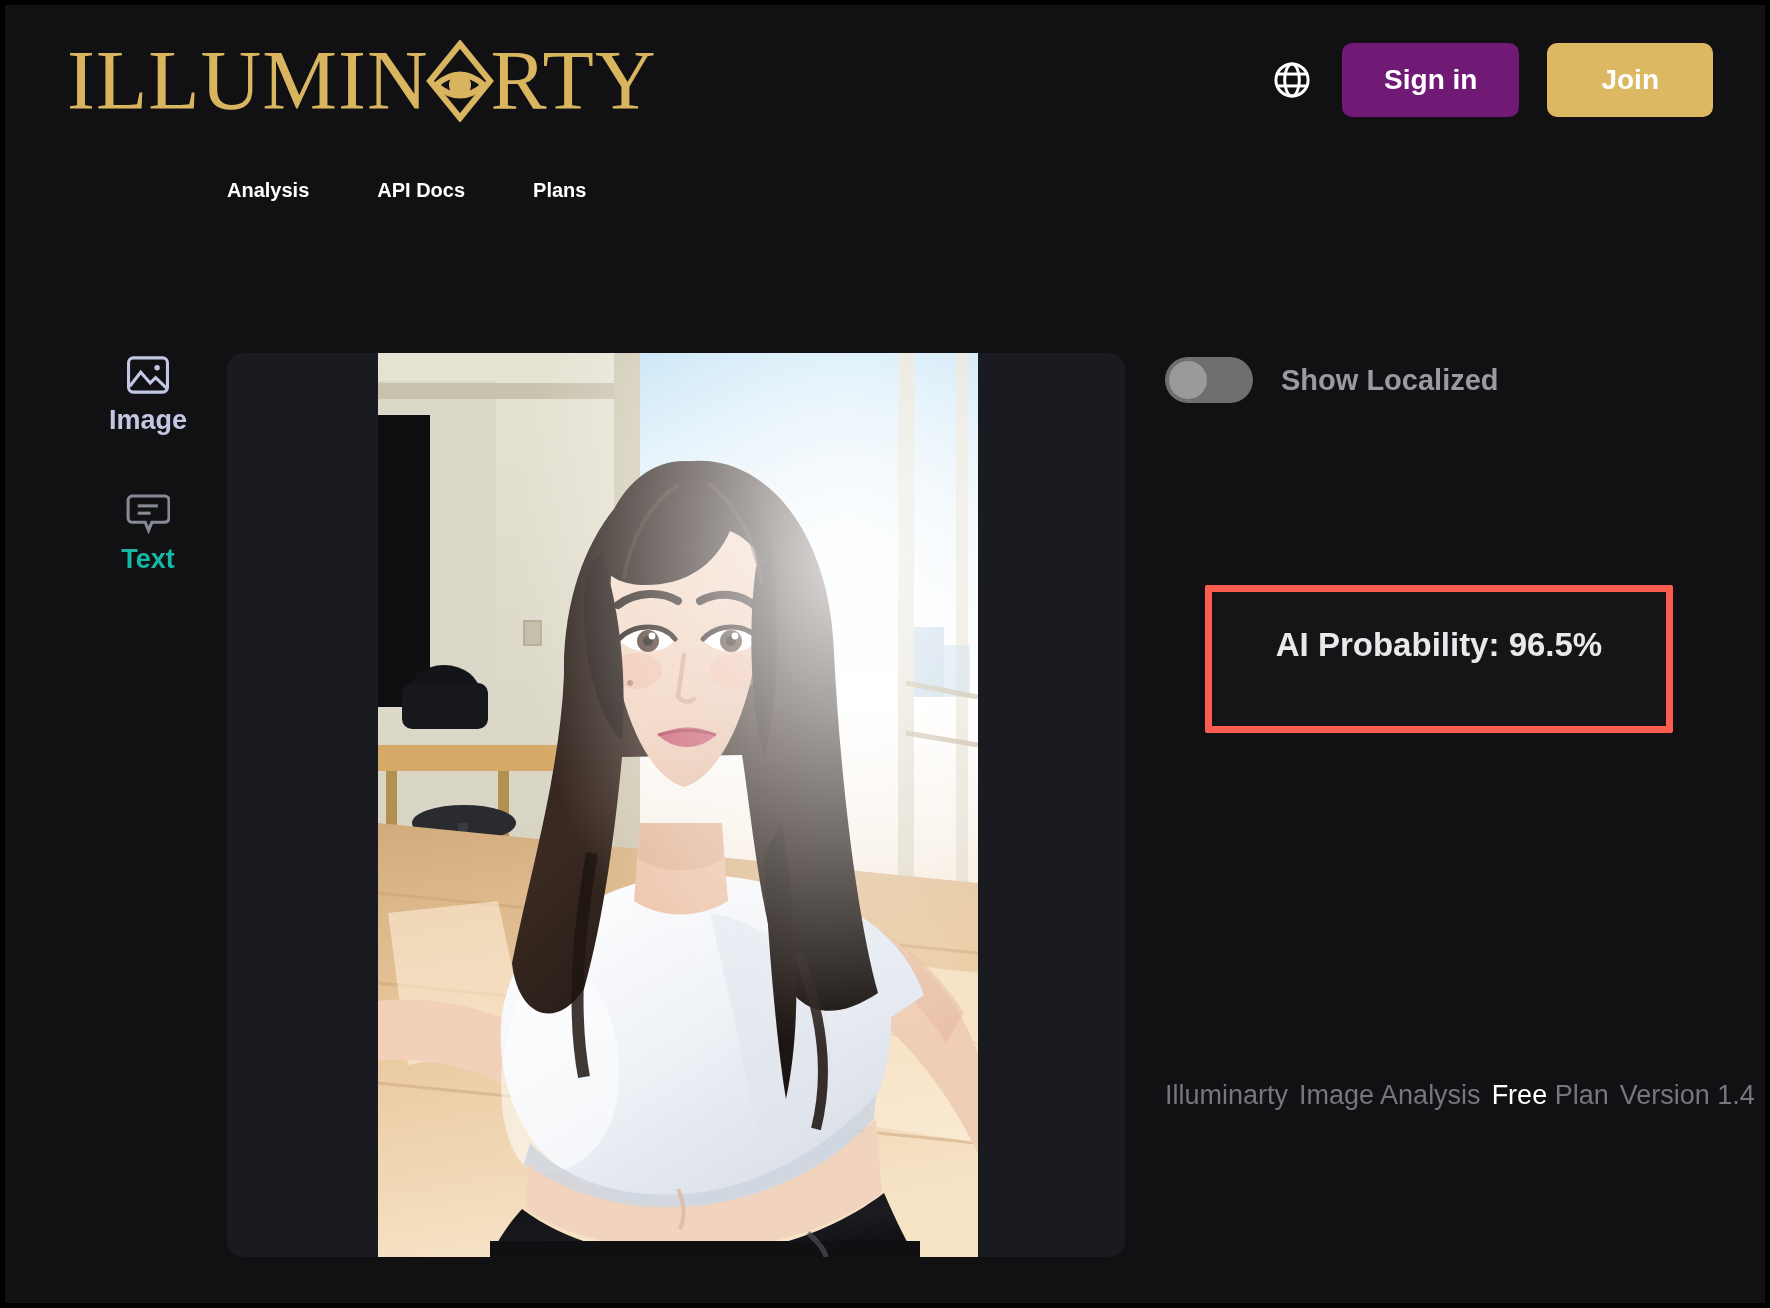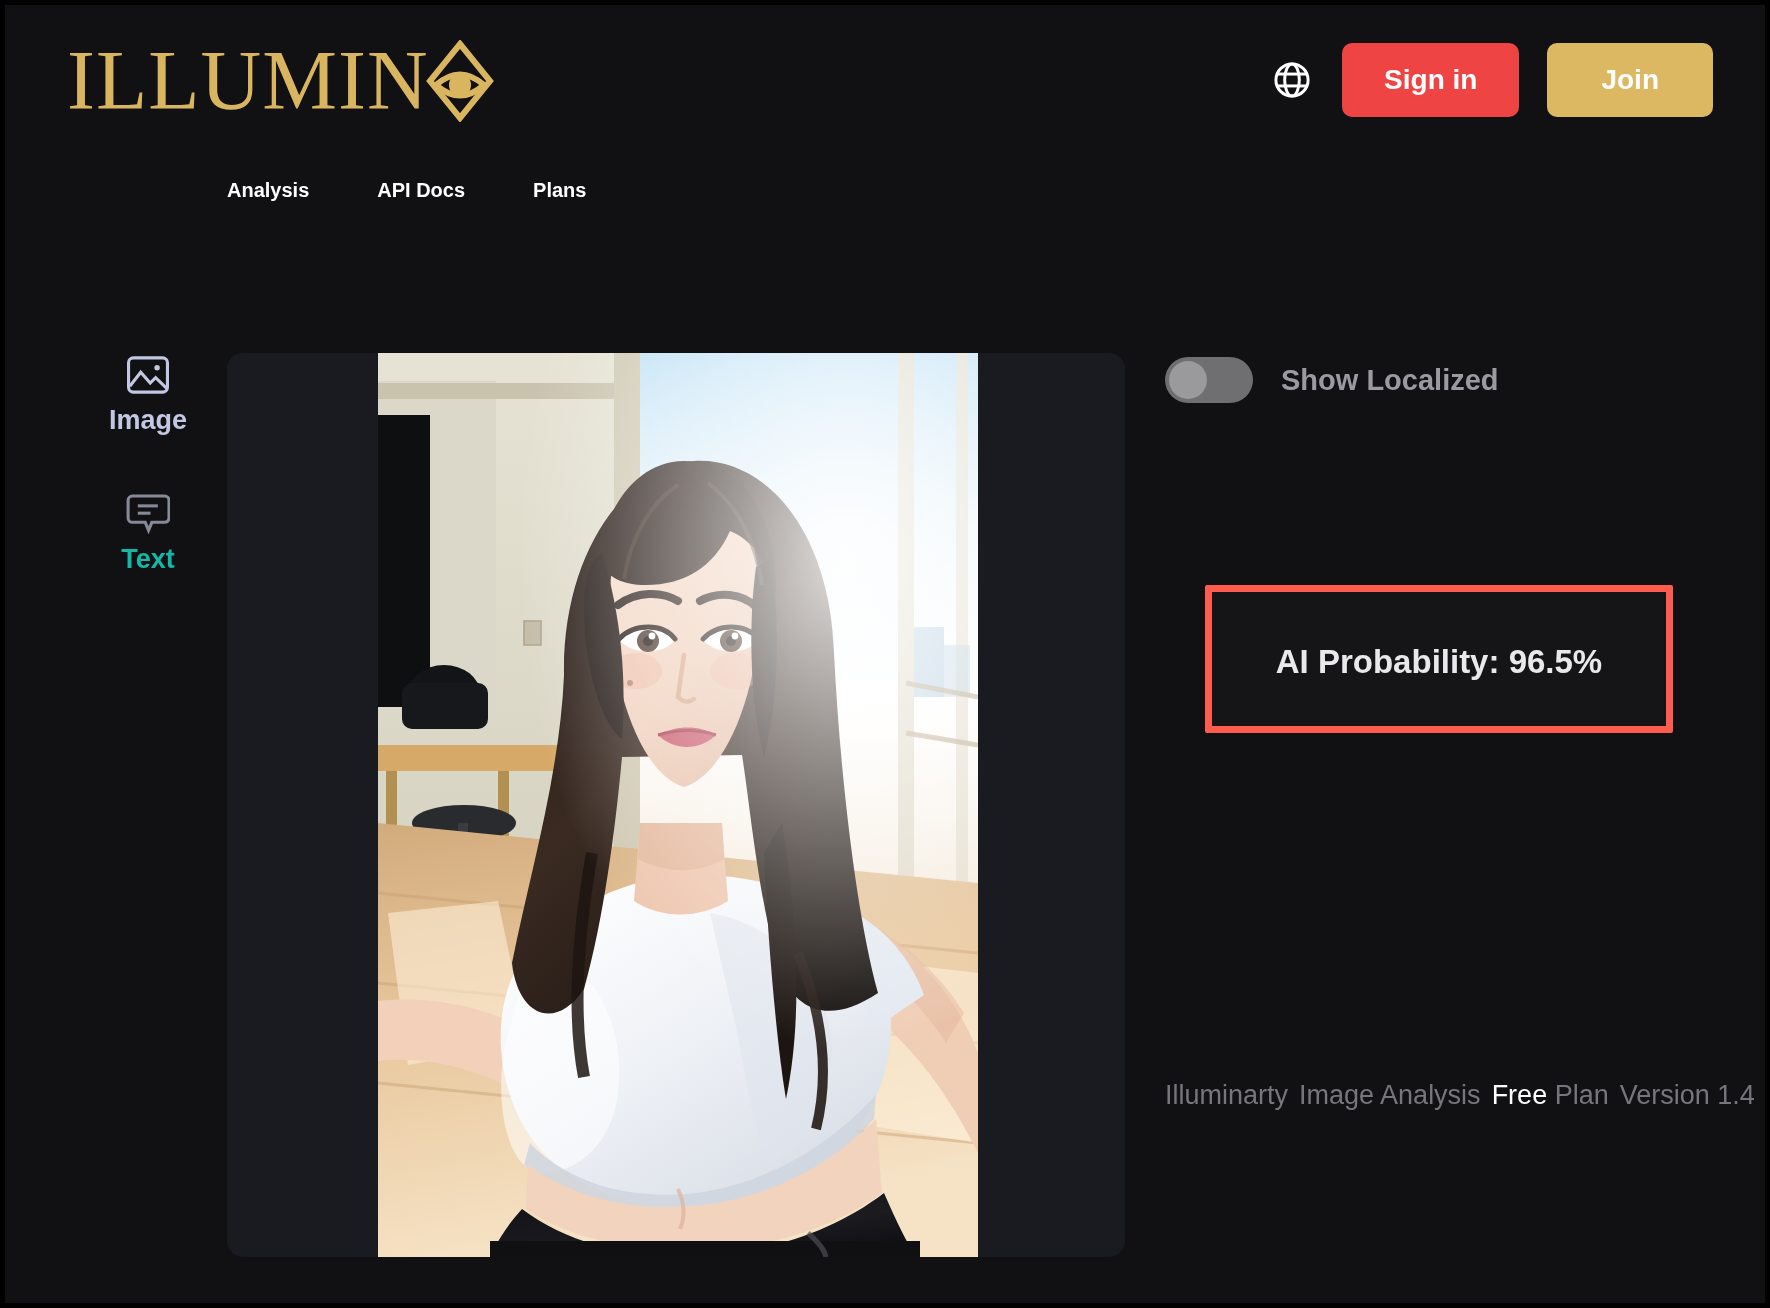--- a/index.html
+++ b/index.html
@@ -78,21 +78,21 @@
     border-radius: 10px;
     font-family: "Liberation Sans", sans-serif;
     font-size: 28px;
     font-weight: 700;
     color: #ffffff;
     cursor: pointer;
     line-height: 1;
     white-space: nowrap;
   }
   .btn-signin {
-    background: #ef4444;
+    background: #701a75;
     padding: 23px 42px;
   }
   .btn-join {
     background: #dcb863;
     padding: 23px 54px;
   }
 
   .nav {
     position: absolute;
     left: 222px;
@@ -214,21 +214,21 @@
     top: 240px;
     width: 468px;
     height: 148px;
     border: 7px solid #ff5c50;
     background: #151518;
     border-radius: 2px;
   }
   .prob-text {
     position: absolute;
     left: 0;
-    top: 53px;
+    top: 36px;
     width: 100%;
     text-align: center;
     font-size: 33px;
     font-weight: 700;
     color: #e9e9ec;
     line-height: 1;
     white-space: nowrap;
   }
 
   .meta {
@@ -260,20 +260,21 @@
 
     <div class="logo">
       <span class="logo-text">ILLUMIN</span>
       <span class="logo-eye">
         <svg width="68" height="82" viewBox="0 0 68 82">
           <polygon points="34,4 64,41 34,78 4,41" fill="none" stroke="#d9b560" stroke-width="6"></polygon>
           <path d="M10 45 Q34 24 58 45 Q34 66 10 45 Z" fill="none" stroke="#d9b560" stroke-width="6"></path>
           <ellipse cx="34" cy="45" rx="11" ry="12" fill="#d9b560"></ellipse>
         </svg>
       </span>
+      <span class="logo-text">RTY</span>
     </div>
 
     <div class="header-right">
       <span class="globe-icon">
         <svg width="42" height="42" viewBox="0 0 24 24" fill="none" stroke="#ffffff" stroke-width="1.7">
           <circle cx="12" cy="12" r="9.2"></circle>
           <ellipse cx="12" cy="12" rx="4.2" ry="9.2"></ellipse>
           <line x1="2.9" y1="8.6" x2="21.1" y2="8.6"></line>
           <line x1="2.9" y1="15.4" x2="21.1" y2="15.4"></line>
         </svg>

